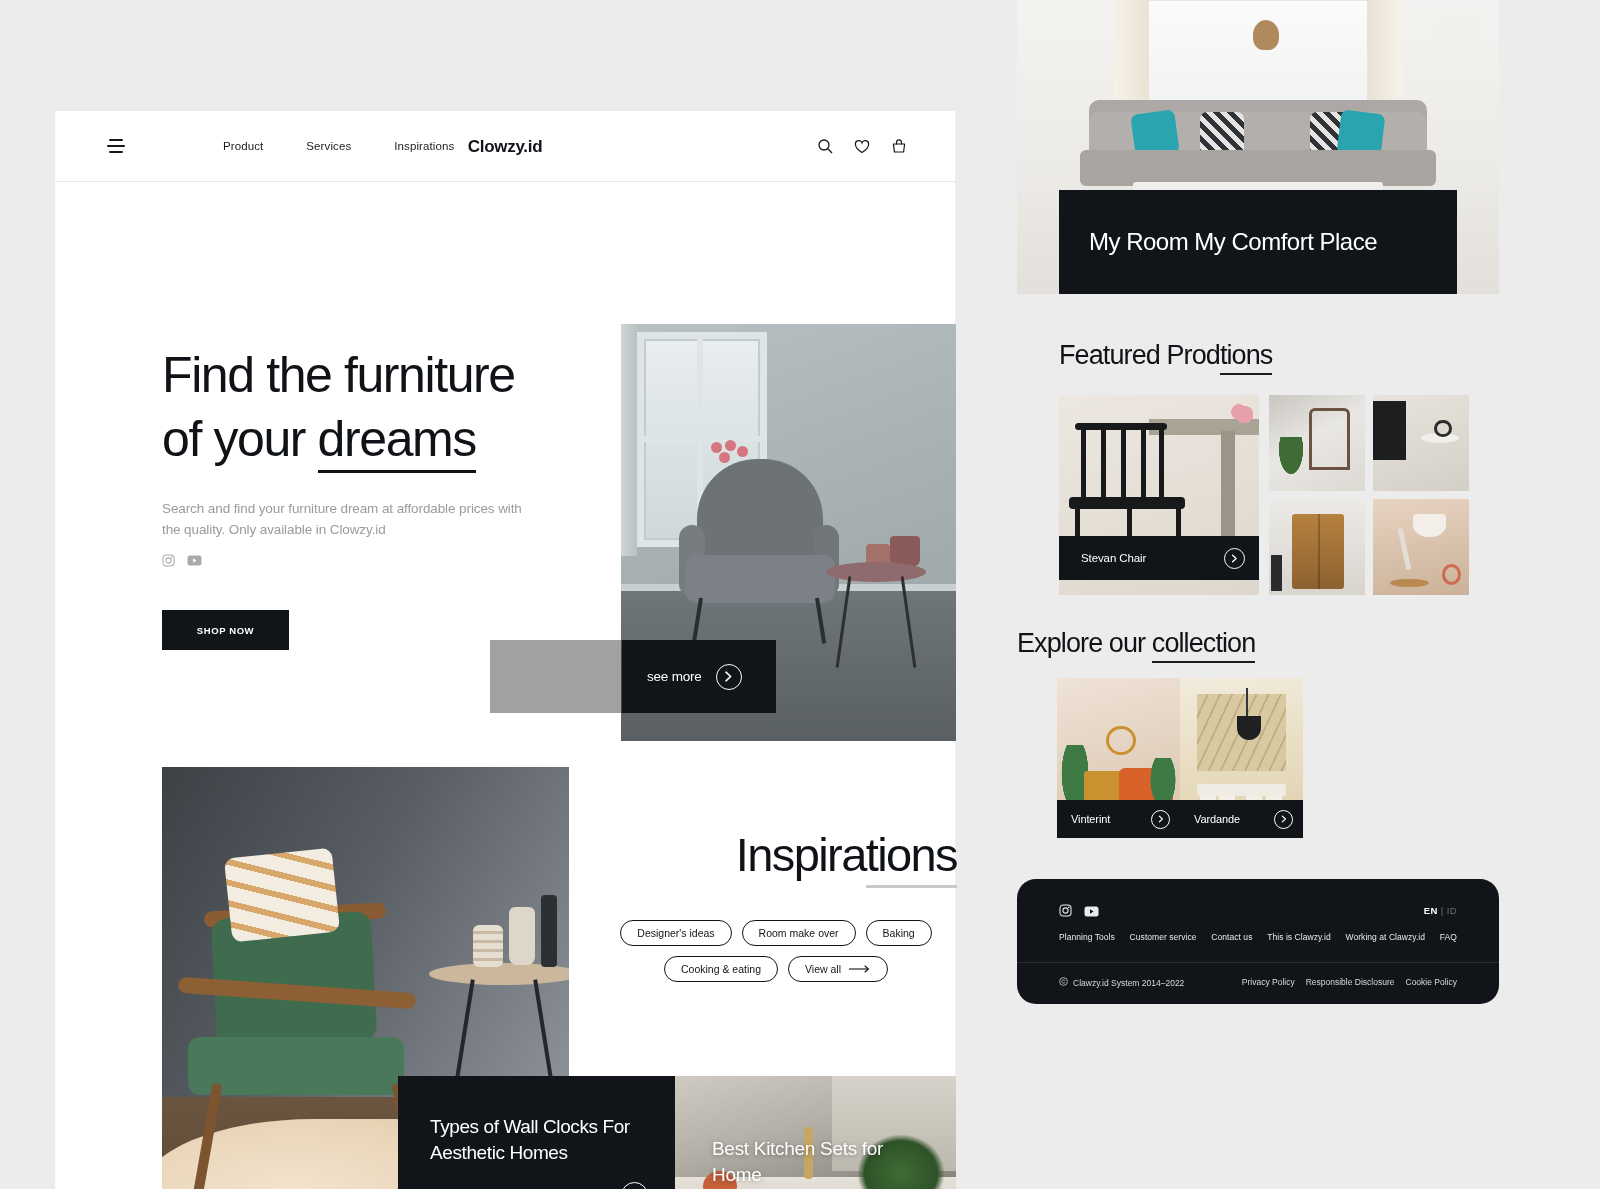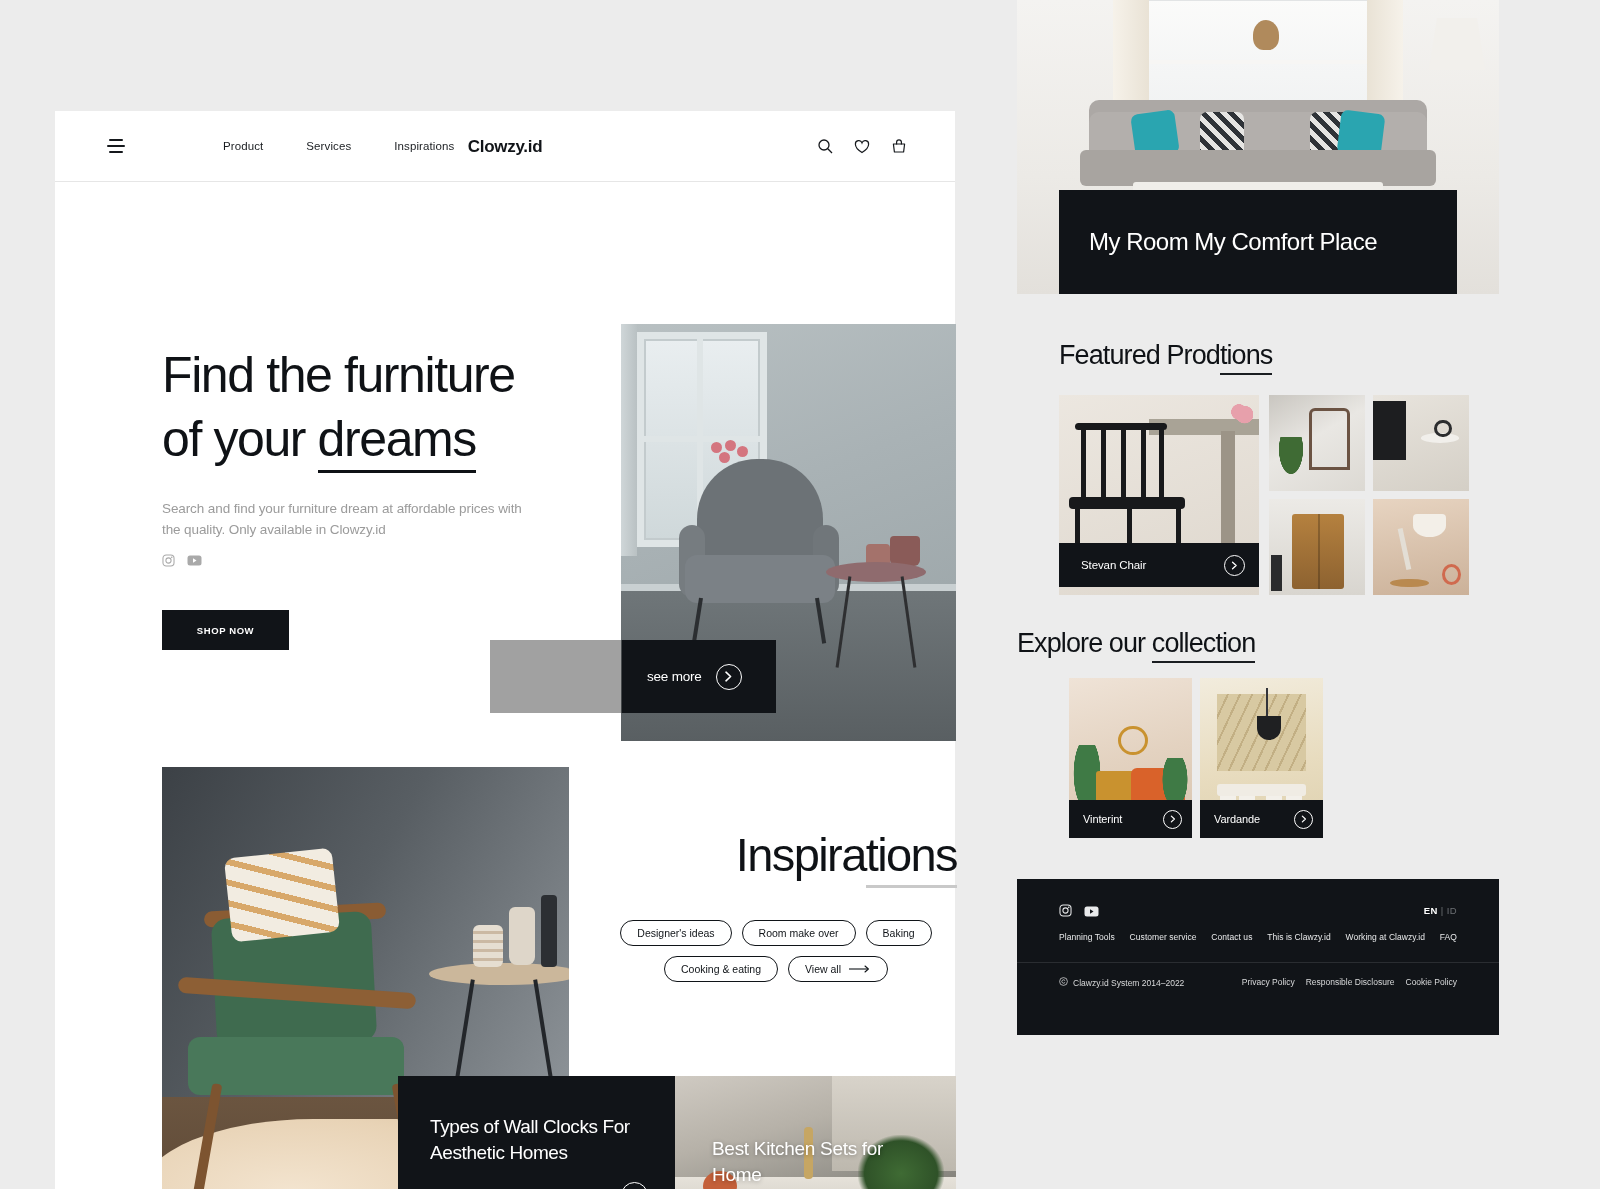--- a/index.html
+++ b/index.html
@@ -260,21 +260,21 @@
   .fp-main .bg { position:absolute; inset:0; background: linear-gradient(160deg,#ece7e0,#ded7cd);}
   .fp-main .tabl { position:absolute; right:-10px; top:24px; width:120px; height:16px; background:#a9a396;}
   .fp-main .tableg { position:absolute; right:24px; top:36px; width:14px; height:120px; background:#9c9487;}
   .fp-main .bchair { position:absolute; left:16px; top:28px; width:110px; height:150px;}
   .fp-main .bc-top { position:absolute; left:0; top:0; width:92px; height:7px; background:#18191b; border-radius:4px;}
   .fp-main .bc-sp { position:absolute; top:4px; width:5px; height:72px; background:#18191b;}
   .fp-main .bc-seat { position:absolute; left:-6px; top:74px; width:116px; height:12px; background:#18191b; border-radius:4px;}
   .fp-main .bc-leg { position:absolute; top:84px; width:5px; height:66px; background:#18191b;}
   .fp-main .fl { position:absolute; right:6px; top:4px; width:28px; height:26px;
     background: radial-gradient(circle,#e7a0ab 0 40%,transparent 42%), radial-gradient(circle at 70% 60%,#e7a0ab 0 34%,transparent 36%);}
-  .fp-main .label { position:absolute; left:0; bottom:8px; width:200px; height:44px;
+  .fp-main .label { position:absolute; left:0; bottom:15px; width:200px; height:44px;
     background:#111418; display:flex; align-items:center; justify-content:space-between;
     padding: 0 14px 0 22px; }
   .fp-main .label span { color:#fff; font-size:11.5px; letter-spacing:-.1px;}
   .fp-main .label .circ { width:21px; height:21px; border:1.5px solid #fff; border-radius:50%;
     display:flex; align-items:center; justify-content:center;}
   .fp-s { position:absolute; width:96px; height:96px; overflow:hidden; }
   .fp-s.a { left:210px; top:0; }
   .fp-s.b { left:314px; top:0; }
   .fp-s.c { left:210px; top:104px; }
   .fp-s.d { left:314px; top:104px; }
@@ -296,22 +296,22 @@
   .sb-wdr .dk { position:absolute; left:2%; bottom:4%; width:12%; height:38%; background:#2a2b2d;}
   .sb-lamp { background: linear-gradient(170deg,#e7d4c1,#cbb199);}
   .sb-lamp .lh { position:absolute; left:42%; top:16%; width:34%; height:24%;
     background:#f3efe8; border-radius:4px 4px 50% 50%;}
   .sb-lamp .la { position:absolute; left:30%; top:30%; width:5px; height:44%; background:#e3ded5; transform:rotate(-12deg);}
   .sb-lamp .lb { position:absolute; left:18%; bottom:8%; width:40%; height:9%; background:#b9894f; border-radius:50%;}
   .sb-lamp .cl { position:absolute; right:8%; bottom:10%; width:20%; height:22%;
     border:3px solid #d06a4e; border-radius:50%;}
 
   .col-head { position:absolute; left:0; top:628px; width:100%; text-align:left; }
-  .col-grid { position:absolute; left:52px; top:678px; width:400px; height:141px;
-    display:flex; gap:8px; }
+  .col-grid { position:absolute; left:40px; top:678px; width:400px; height:141px;
+    display:flex; gap:0; }
   .col-card { position:relative; width:123px; height:160px; overflow:hidden; cursor:pointer; }
   .col-card .cbg { position:absolute; inset:0; }
   .cbg-1 { background: linear-gradient(165deg,#efe3d7 0%,#e3d2c0 50%,#d8c4ae 100%); }
   .cbg-1 .sofa { position:absolute; right:6%; bottom:18%; width:44%; height:26%;
     background:#d9622a; border-radius:6px;}
   .cbg-1 .side { position:absolute; left:22%; bottom:20%; width:40%; height:22%;
     background:#c9922f; border-radius:3px;}
   .cbg-1 .mir { position:absolute; left:40%; top:30%; width:24%; height:18%;
     border:3px solid #c9922f; border-radius:50%;}
   .cbg-1 .pl1 { position:absolute; left:2%; bottom:14%; width:26%; height:44%;
@@ -341,21 +341,21 @@
   .cbg-3 .flr { position:absolute; left:16%; top:18%; width:3px; height:52%; background:#c79a45;}
   .cbg-3 .flrh { position:absolute; left:16%; top:18%; width:22%; height:3px; background:#c79a45;}
   .col-card .clabel { position:absolute; left:0; bottom:0; width:100%; height:38px;
     background:#111418; display:flex; align-items:center; justify-content:space-between;
     padding:0 10px 0 14px; }
   .col-card .clabel span { color:#fff; font-size:11px; letter-spacing:-.1px;}
   .col-card .clabel .circ { width:19px; height:19px; border:1.4px solid #fff; border-radius:50%;
     display:flex; align-items:center; justify-content:center;}
 
   
-  .footer { position:absolute; left:1017px; top:879px; width:482px; height:156px; background:#111418;}
+  .footer { position:absolute; left:1017px; top:879px; width:482px; height:125px; background:#111418;border-radius:19px;}
   .f-top { position:relative; height:84px; border-bottom:1px solid #2a2d31;}
   .f-soc { position:absolute; left:42px; top:24px; display:flex; gap:12px; align-items:center;}
   .f-lang { position:absolute; right:42px; top:26px; font-size:9.5px; color:#6d7074; letter-spacing:.4px;}
   .f-lang b { color:#fff; font-weight:700;}
   .f-links { position:absolute; left:42px; right:42px; top:53px; display:flex;
     justify-content:space-between; }
   .f-links a { color:#e9eaeb; font-size:8.5px; text-decoration:none; letter-spacing:.05px; white-space:nowrap;}
   .f-bot { position:relative; height:40px; }
   .f-copy { position:absolute; left:42px; top:14px; display:flex; align-items:center; gap:5px;
     color:#d9dadb; font-size:8.5px; }

